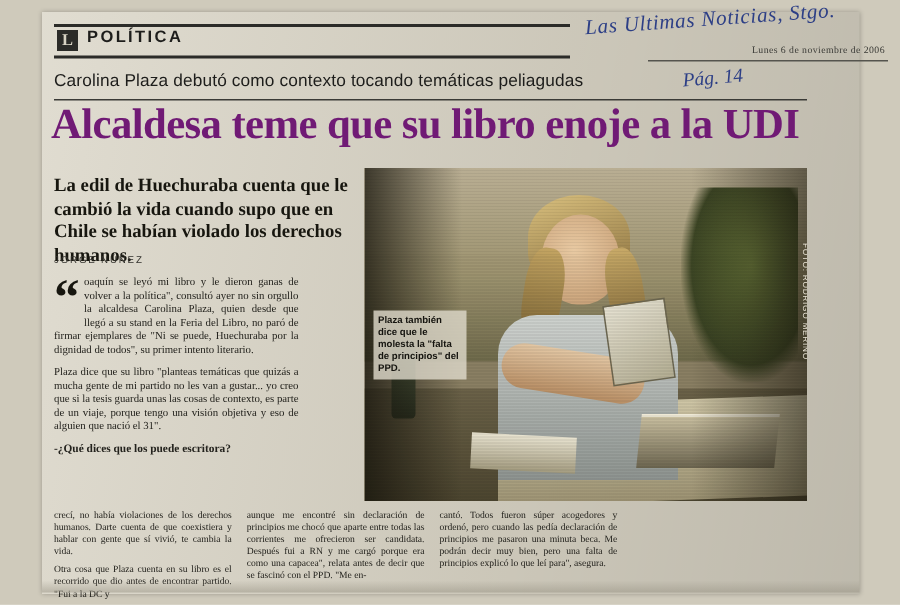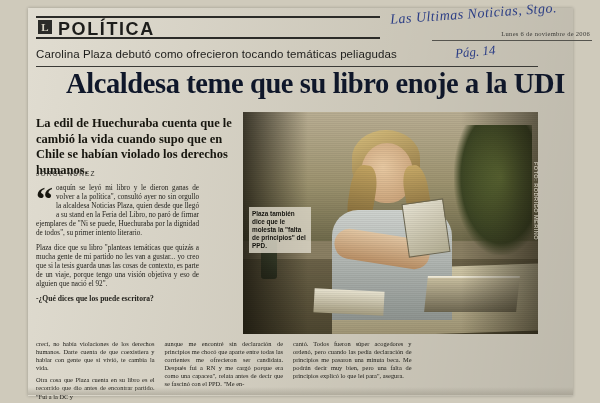--- a/index.html
+++ b/index.html
@@ -64,21 +64,21 @@
     font-family: "Liberation Serif", serif;
     font-size: 11px;
     font-weight: bold;
     text-align: center;
     line-height: 14px;
   }
   .mast-title {
     position: absolute;
     left: 22px; top: 3px;
     font-family: "Liberation Sans", sans-serif;
-    font-size: 18px;
+    font-size: 11px;
     font-weight: bold;
     letter-spacing: 1.6px;
     color: #1d1d1b;
   }
   .dateline {
     position: absolute;
     right: 10px;
     top: 30px;
     font-family: "Liberation Serif", serif;
     font-size: 6.5px;
@@ -140,23 +140,22 @@
   
   .headline {
     position: absolute;
     left: 34px;
     top: 69px;
     width: 510px;
     font-family: "Liberation Serif", serif;
     font-weight: bold;
     font-size: 28.5px;
     line-height: 30px;
-    color: #0f172a;
+    color: #701a75;
     letter-spacing: -0.4px;
-    margin-left: 32px;
   }
 
   
   .lead {
     position: absolute;
     left: 36px;
     top: 116px;
     width: 200px;
     font-family: "Liberation Serif", serif;
     font-weight: bold;
@@ -366,32 +365,32 @@
 
   <div class="masthead">
     <div class="mast-rule-top"></div>
     <div class="mast-box">L</div>
     <div class="mast-title">POLÍTICA</div>
     <div class="mast-rule-bottom"></div>
   </div>
   <div class="dateline">Lunes 6 de noviembre de 2006</div>
   <div class="date-rule"></div>
 
-  <div class="kicker">Carolina Plaza debutó como ofrecieron tocando temáticas peliagudas</div>
+  <div class="kicker">Carolina Plaza debutó como contexto tocando temáticas peliagudas</div>
   <div class="kicker-rule"></div>
 
   <div class="headline">Alcaldesa teme que su libro enoje a la UDI</div>
 
   <div class="lead">La edil de Huechuraba cuenta que le cambió la vida cuando supo que en Chile se habían violado los derechos humanos.</div>
   <div class="byline">JORGE NÚÑEZ</div>
 
   <div class="col-left">
     <span class="quote-mark">“</span>
-    <p>oaquín se leyó mi libro y le dieron ganas de volver a la política", consultó ayer no sin orgullo la alcaldesa Noticias Plaza, quien desde que llegó a su stand en la Feria del Libro, no paró de firmar ejemplares de "Ni se puede, Huechuraba por la dignidad de todos", su primer intento literario.</p>
-    <p>Plaza dice que su libro "planteas temáticas que quizás a mucha gente de mi partido no les van a gustar... yo creo que si la tesis guarda unas las cosas de contexto, es parte de un viaje, porque tengo una visión objetiva y eso de alguien que nació el 92".</p>
+    <p>oaquín se leyó mi libro y le dieron ganas de volver a la política", consultó ayer no sin orgullo la alcaldesa Carolina Plaza, quien desde que llegó a su stand en la Feria del Libro, no paró de firmar ejemplares de "Ni se puede, Huechuraba por la dignidad de todos", su primer intento literario.</p>
+    <p>Plaza dice que su libro "planteas temáticas que quizás a mucha gente de mi partido no les van a gustar... yo creo que si la tesis guarda unas las cosas de contexto, es parte de un viaje, porque tengo una visión objetiva y eso de alguien que nació el 31".</p>
     <p class="q-sub">-¿Qué dices que los puede escritora?</p>
   </div>
 
   <div class="photo">
     <div class="photo-inner">
       <div class="ph-wall"></div>
       <div class="ph-plant"></div>
       <div class="ph-table"></div>
       <div class="ph-cloth"></div>
       <div class="ph-hair"></div>

